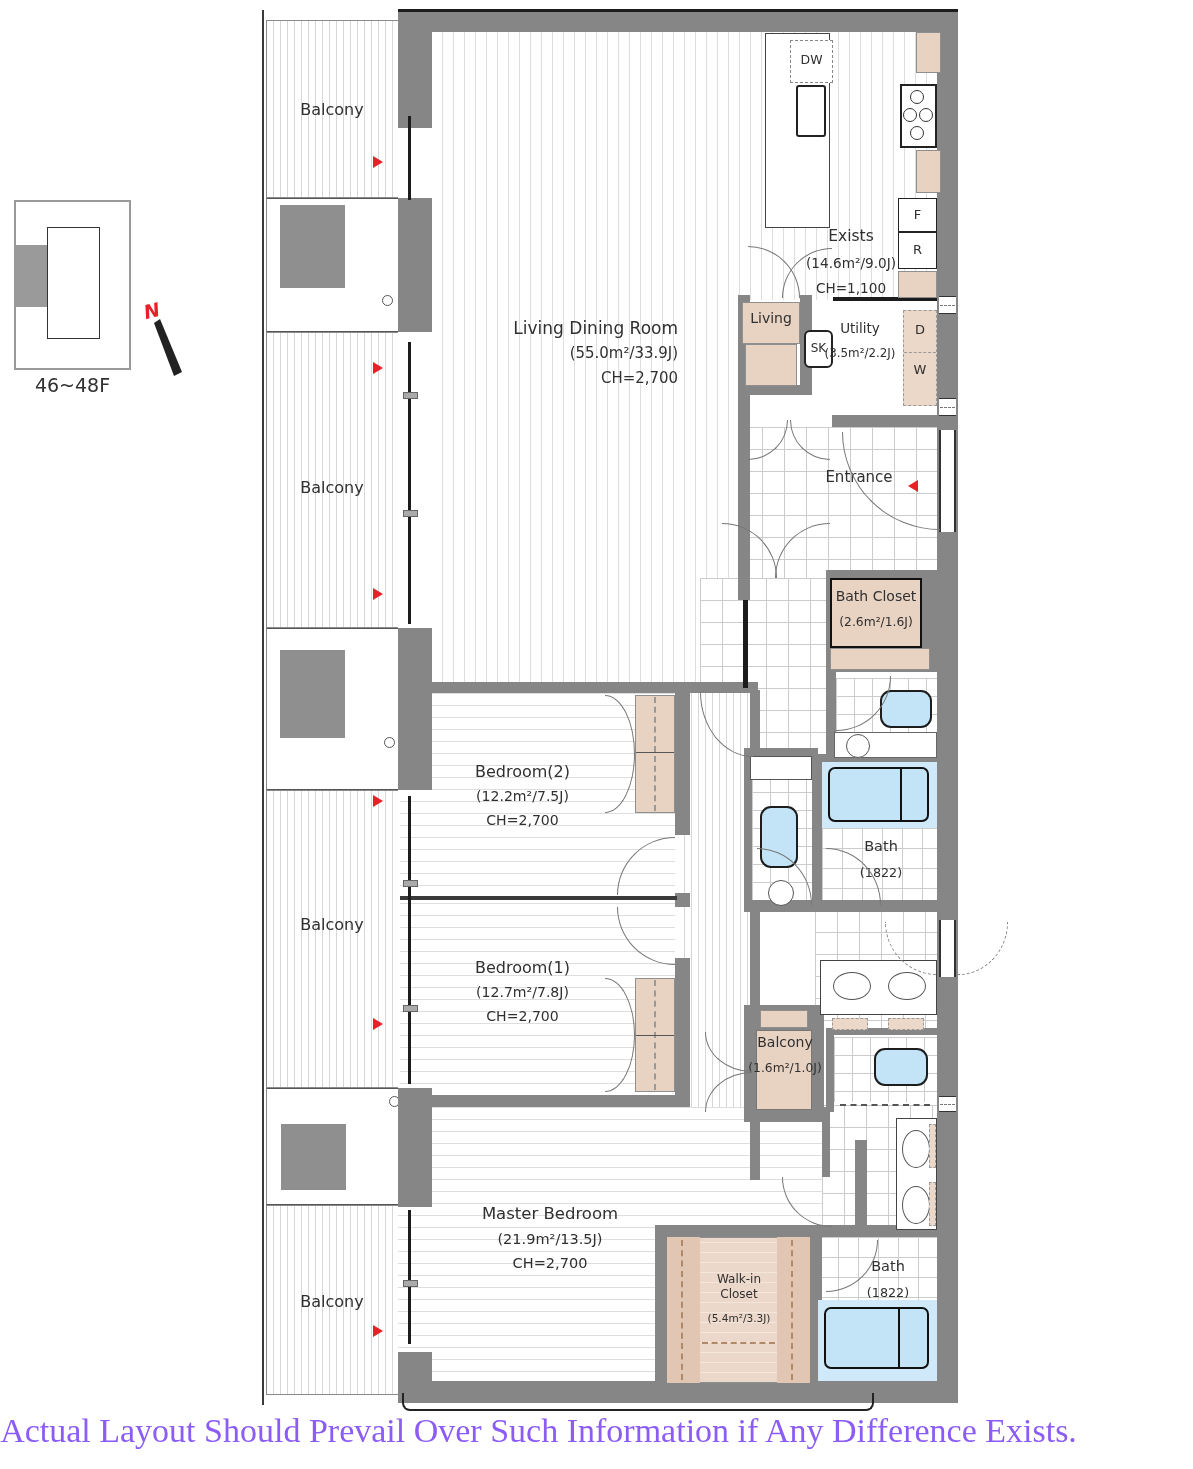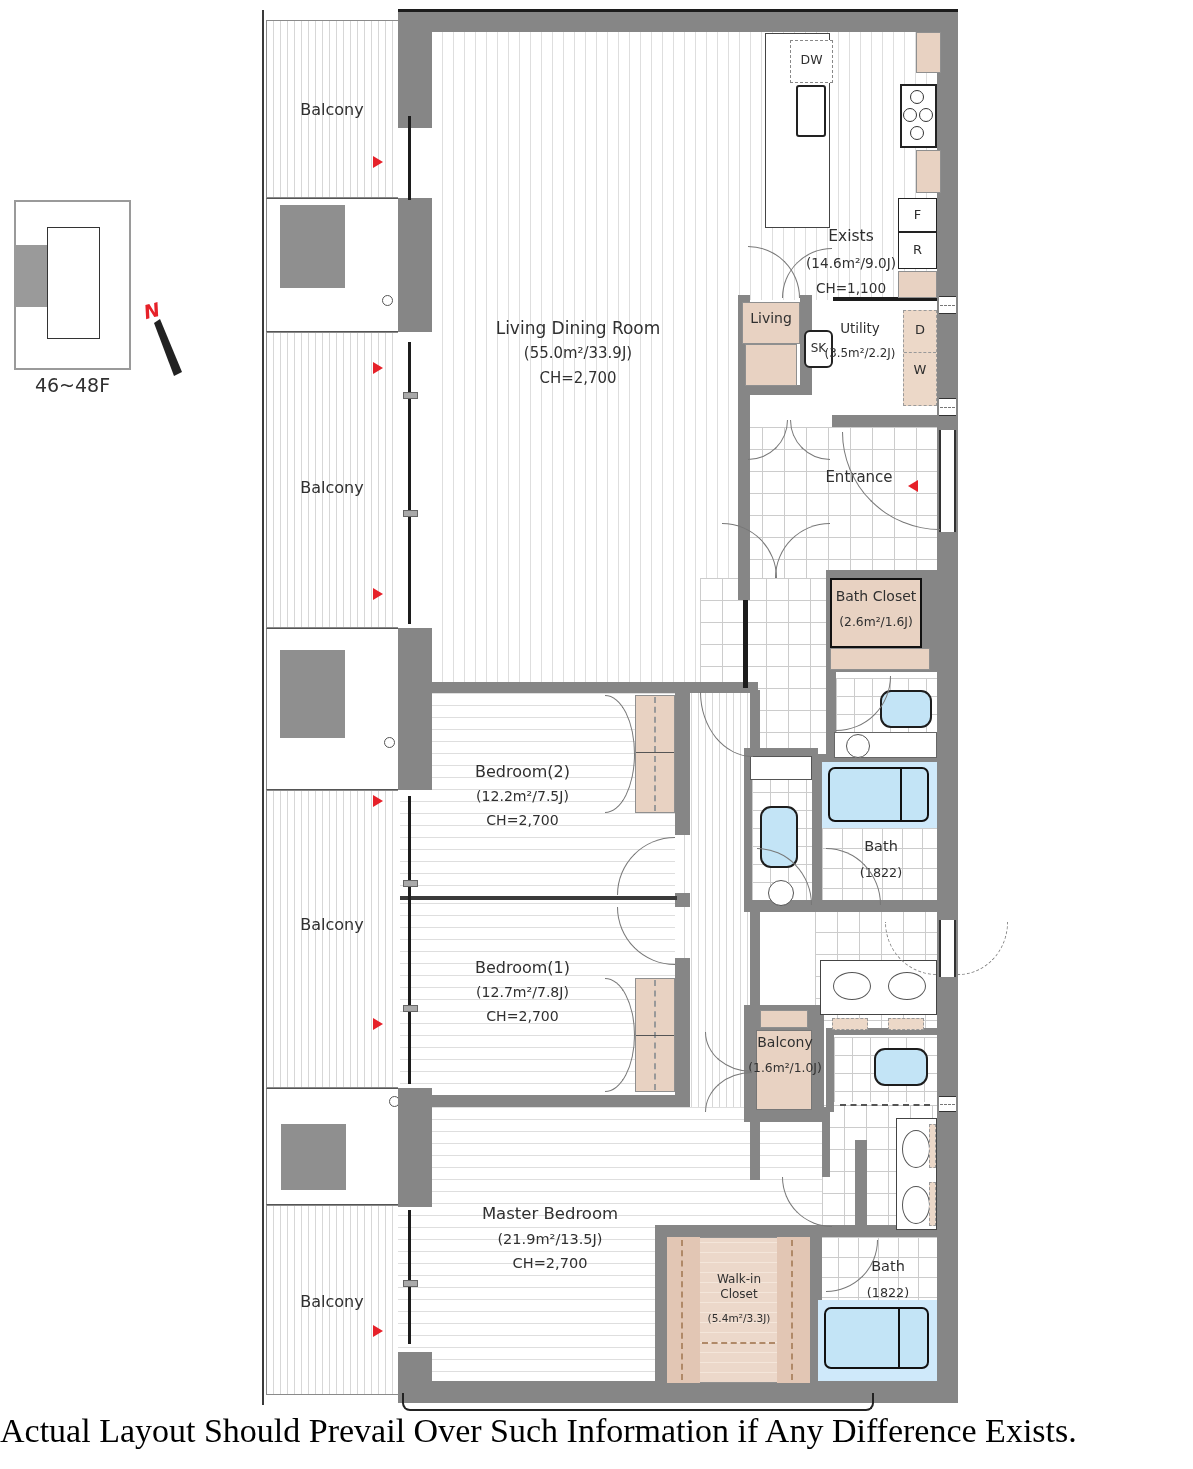--- a/index.html
+++ b/index.html
@@ -32,22 +32,22 @@
   .tri-l{position:absolute;width:0;height:0;border-top:6px solid transparent;border-bottom:6px solid transparent;border-right:10px solid #e62129;}
   .winslot{position:absolute;background:#fff;border-top:1px solid #333;border-bottom:1px solid #333;box-sizing:border-box;}
   .winslot:before{content:"";position:absolute;left:1px;right:1px;top:50%;border-top:1px dashed #777;}
   .doorslot{position:absolute;background:#fff;border-left:2px solid #333;border-right:2px solid #333;box-sizing:border-box;}
   .rod-v{position:absolute;width:0;border-left:2px dashed #b08968;}
   .rod-h{position:absolute;height:0;border-top:2px dashed #b08968;}
   .graybox{position:absolute;background:#8f8f8f;}
   .balc{position:absolute;border:1px solid #8a8a8a;border-right:none;box-sizing:border-box;}
   .acsec{position:absolute;background:#fff;border-top:1.5px solid #555;border-bottom:1.5px solid #555;border-left:1px solid #8a8a8a;box-sizing:border-box;}
   .burner{position:absolute;border:1.5px solid #333;border-radius:50%;box-sizing:border-box;background:#fff;}
-  #disclaimer{position:absolute;left:0;top:1412px;width:1077px;
-    font-family:"Liberation Serif","DejaVu Serif",serif;font-size:34px;color:#000000;}
+  #disclaimer{position:absolute;left:0;top:1412px;width:1077px;text-align:center;
+    font-family:"Liberation Serif","DejaVu Serif",serif;font-size:34px;color:#8b5cf6;}
   #keyplan-outer{position:absolute;left:14px;top:200px;width:117px;height:170px;border:2px solid #9a9a9a;background:#fff;box-sizing:border-box;}
   .fixlbl{position:absolute;text-align:center;color:#2f2f2f;}
 </style>
 </head>
 <body>
 
 <div id="stage">
 
   <div id="keyplan-outer">
     <div class="abs" style="left:-2px;top:43px;width:33px;height:62px;background:#9a9a9a;"></div>
@@ -282,21 +282,21 @@
   <div class="arc bl dash" style="left:885px;top:922px;width:52px;height:53px;"></div>
   <div class="arc br dash" style="left:958px;top:922px;width:50px;height:53px;"></div>
 
   <div class="tri-r" style="left:373px;top:156px;"></div>
   <div class="tri-r" style="left:373px;top:362px;"></div>
   <div class="tri-r" style="left:373px;top:588px;"></div>
   <div class="tri-r" style="left:373px;top:795px;"></div>
   <div class="tri-r" style="left:373px;top:1018px;"></div>
   <div class="tri-r" style="left:373px;top:1325px;"></div>
 
-  <div class="lbl" style="left:478px;top:318px;width:200px;font-size:17px;">
+  <div class="lbl" style="left:478px;top:318px;width:200px;font-size:17px;text-align:right;">
     <div>Living Dining Room</div>
     <div class="sub">(55.0m²/33.9J)</div>
     <div class="sub">CH=2,700</div>
   </div>
   <div class="lbl" style="left:790px;top:228px;width:122px;font-size:15.5px;line-height:1.15;">
     <div>Exists</div>
     <div class="sub tight">(14.6m²/9.0J)</div>
     <div class="sub tight">CH=1,100</div>
   </div>
   <div class="lbl" style="left:420px;top:762px;width:205px;font-size:16px;">

